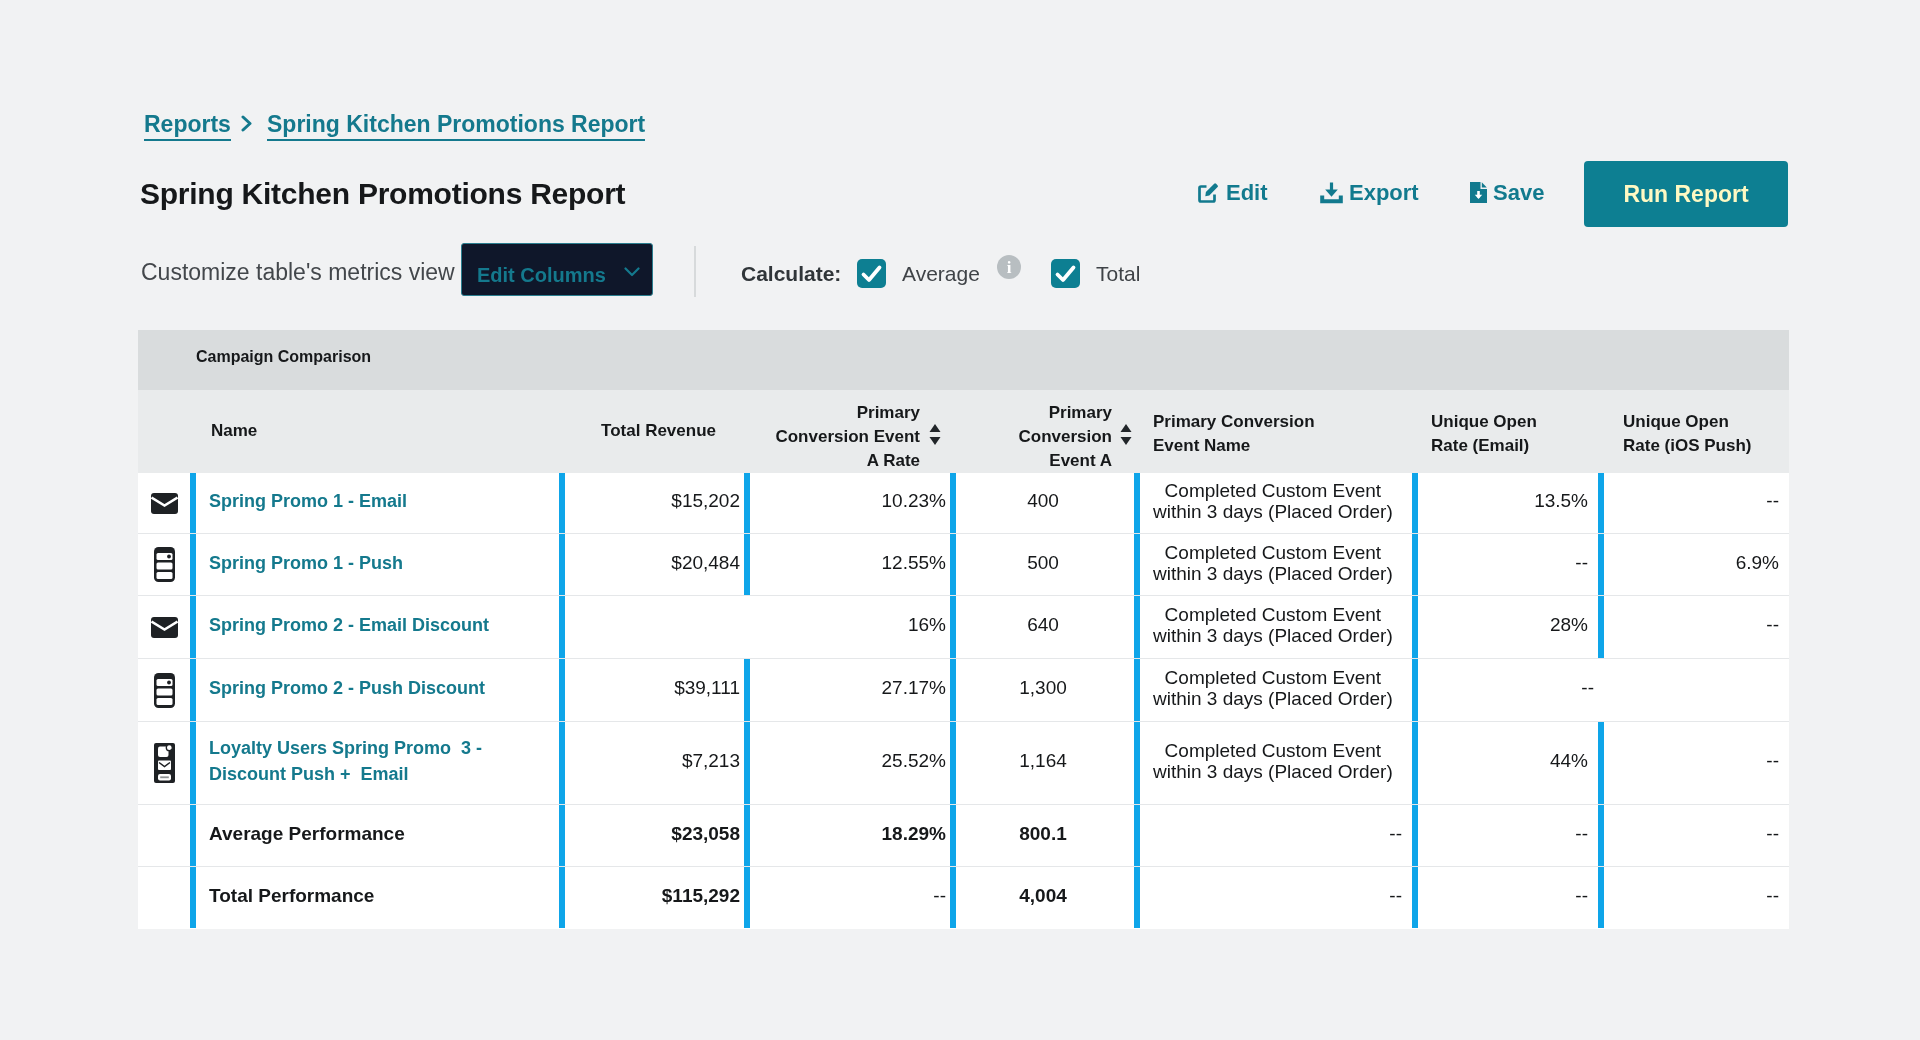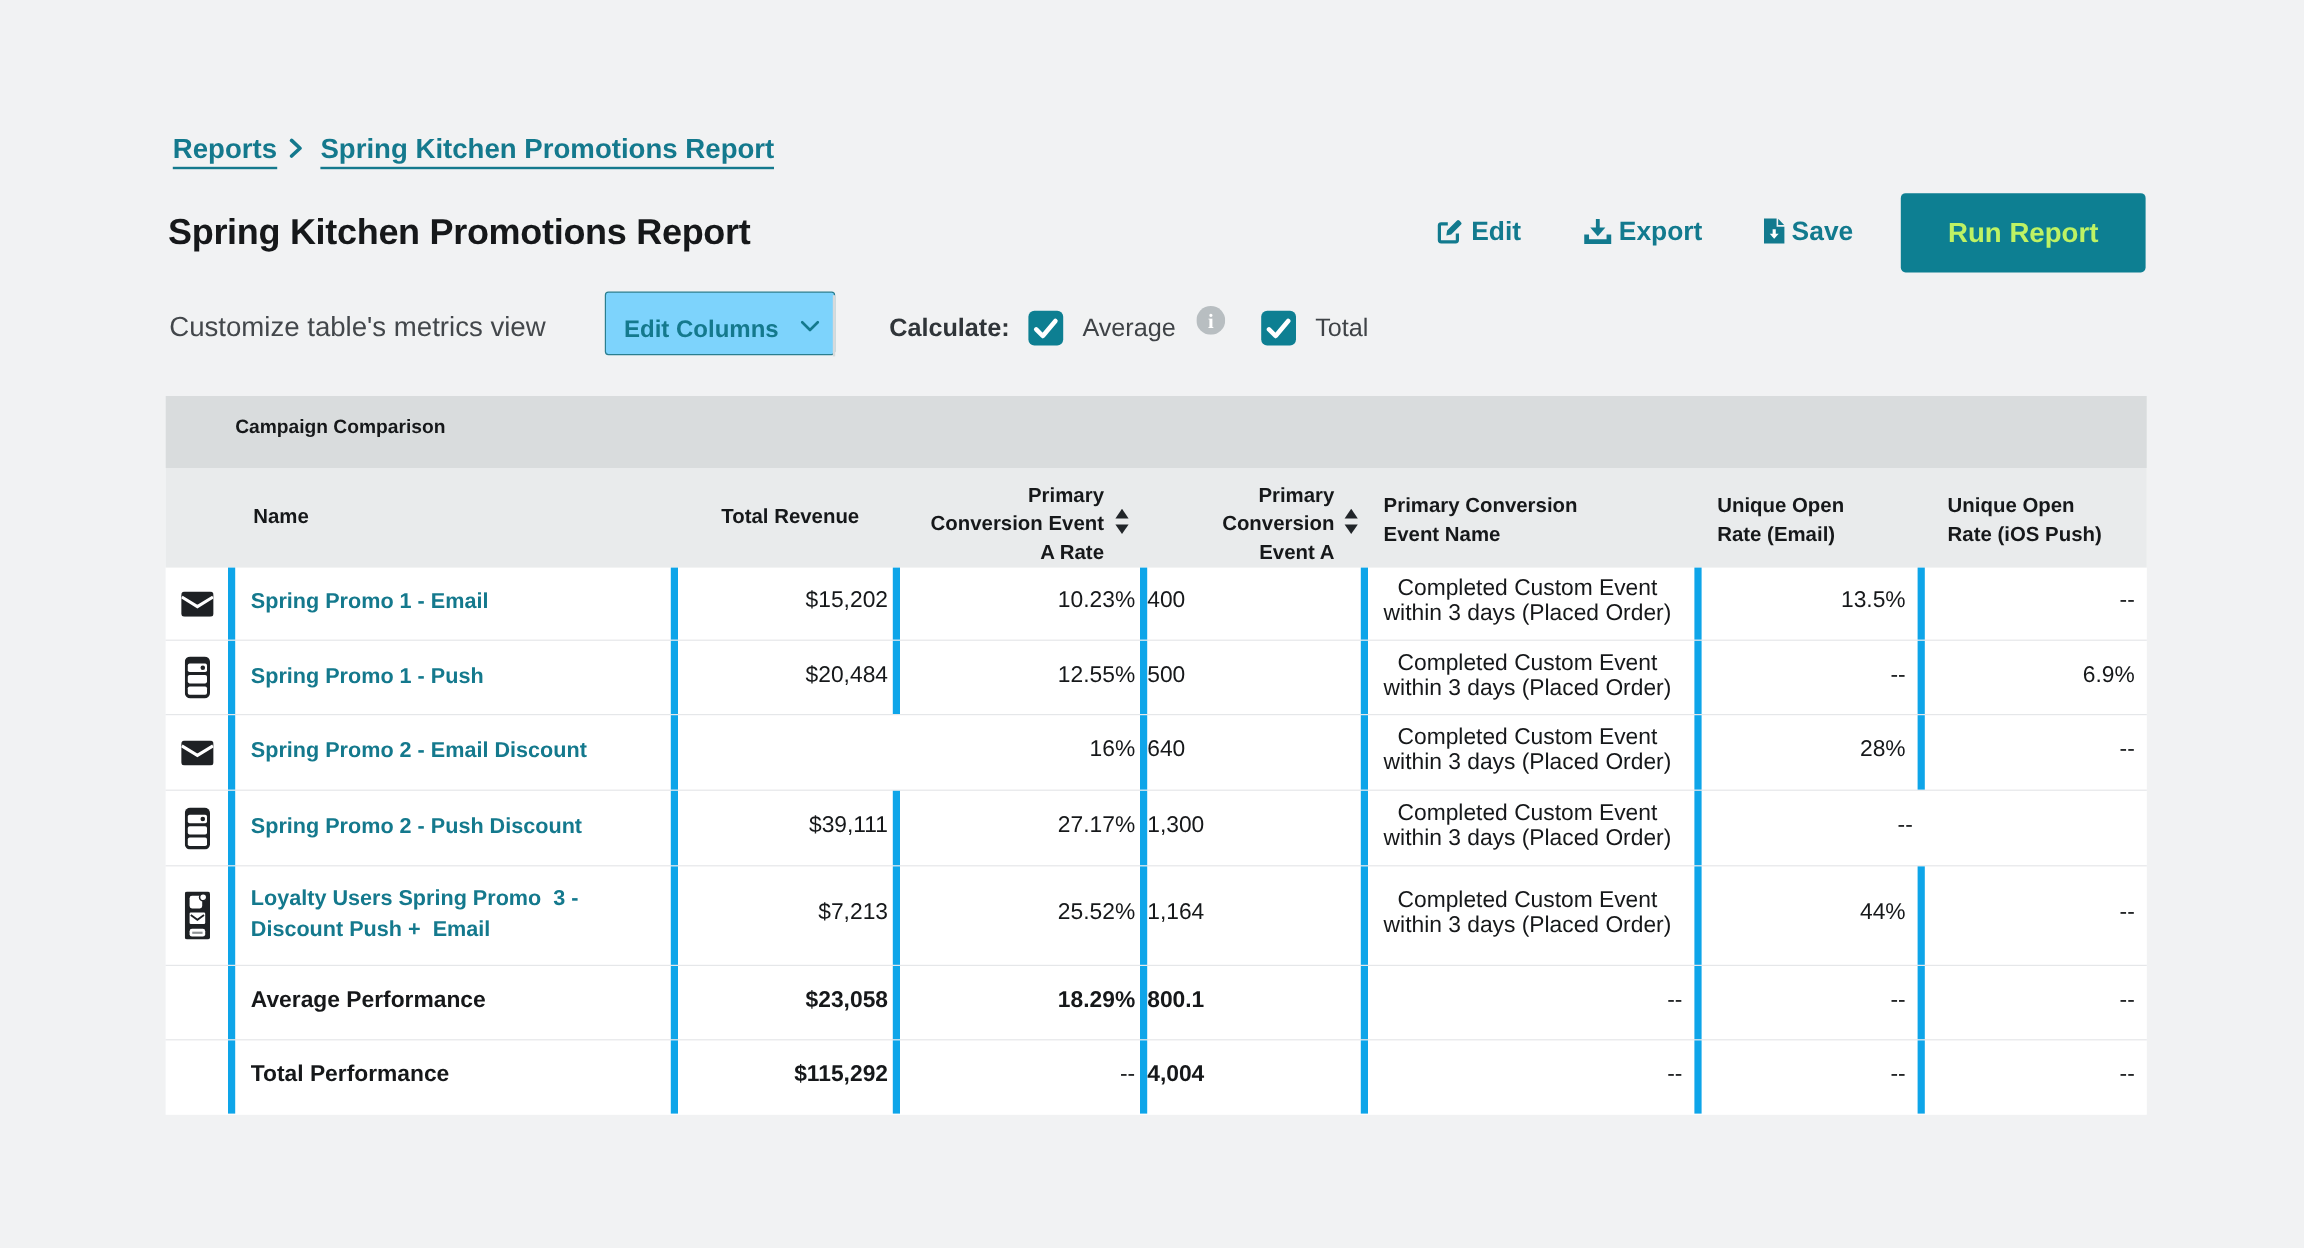--- a/index.html
+++ b/index.html
@@ -7,46 +7,46 @@
 .abs { position:absolute; }
 
 
 .crumb { position:absolute; top:111px; height:30px; font-size:23px; font-weight:bold; color:#14798d; line-height:26px; border-bottom:2px solid #14798d; }
 
 
 #title { position:absolute; left:140px; top:174px; font-size:30px; letter-spacing:-0.25px; font-weight:bold; color:#16181a; line-height:40px; }
 
 
 .action { position:absolute; top:180px; font-size:22px; font-weight:bold; color:#127a8e; line-height:26px; }
-#runreport { position:absolute; left:1584px; top:161px; width:204px; height:66px; background:#0d7f92; border-radius:4px; color:#bef264; font-size:23px; font-weight:bold; display:flex; align-items:center; justify-content:center; }
+#runreport { position:absolute; left:1584px; top:161px; width:204px; height:66px; background:#0d7f92; border-radius:4px; color:#fef9c3; font-size:23px; font-weight:bold; display:flex; align-items:center; justify-content:center; }
 
 
 #customize { position:absolute; left:141px; top:256px; font-size:23px; color:#43474b; line-height:32px; }
-#editcols { position:absolute; left:461px; top:243px; width:192px; height:53px; background:#7dd3fc; border:1.5px solid #2a7e8f; border-radius:3px;margin-left:43px; }
+#editcols { position:absolute; left:461px; top:243px; width:192px; height:53px; background:#0f172a; border:1.5px solid #2a7e8f; border-radius:3px; }
 #editcols .lbl { position:absolute; left:15px; top:20px; font-size:20px; font-weight:bold; color:#14798d; }
 #divider { position:absolute; left:694px; top:246px; width:2px; height:51px; background:#d7dadb; }
 #calculate { position:absolute; left:741px; top:258px; font-size:21px; font-weight:bold; color:#303539; line-height:32px; }
 .cklabel { position:absolute; top:258px; font-size:21px; color:#3f4347; line-height:32px; }
 .checkbox { position:absolute; top:259px; width:29px; height:29px; background:#0d7f92; border-radius:5px; }
 
 
 #table { position:absolute; left:138px; top:330px; width:1651px; height:599px; background:#fff; }
 #tbar { position:absolute; left:0; top:0; width:1651px; height:60px; background:#d9dcdd; }
 #tbar .t { position:absolute; left:58px; top:18px; font-size:16px; font-weight:bold; color:#16181a; }
 #thead { position:absolute; left:0; top:60px; width:1651px; height:83px; background:#e9ebec; }
 .th { position:absolute; font-size:17px; font-weight:bold; color:#16181a; line-height:24px; }
 .tr { position:absolute; left:0; width:1651px; border-bottom:1px solid #e5e7e9; }
 .td { position:absolute; top:0; height:100%; display:flex; align-items:center; border-right:6px solid #0ea5e9; }
 .td:last-child { border-right:none; }
 .td span { position:relative; top:-2px; }
 .c1 { left:0; width:58px; justify-content:center; }
 .c2 { left:58px; width:369px; padding-left:13px; }
 .c3 { left:427px; width:185px; justify-content:flex-end; padding-right:4px; }
 .c4 { left:612px; width:206px; justify-content:flex-end; padding-right:4px; }
-.c5 { left:818px; width:184px; justify-content:flex-start; padding-right:4px; }
+.c5 { left:818px; width:184px; justify-content:center; padding-right:4px; }
 .c6 { left:1002px; width:278px; padding-left:13px; }
 .c6r { left:1002px; width:278px; justify-content:flex-end; padding-right:10px; }
 .c7 { left:1280px; width:186px; justify-content:flex-end; padding-right:10px; }
 .c8 { left:1466px; width:185px; justify-content:flex-end; padding-right:10px; }
 .num { font-size:19px; color:#16181a; }
 .ev { font-size:19px; line-height:21px; color:#16181a;text-align:center; }
 .link { font-size:18px; font-weight:bold; color:#14798d; line-height:26px; }
 .sum { font-size:19px; font-weight:bold; color:#16181a; }
 </style>
 </head>

